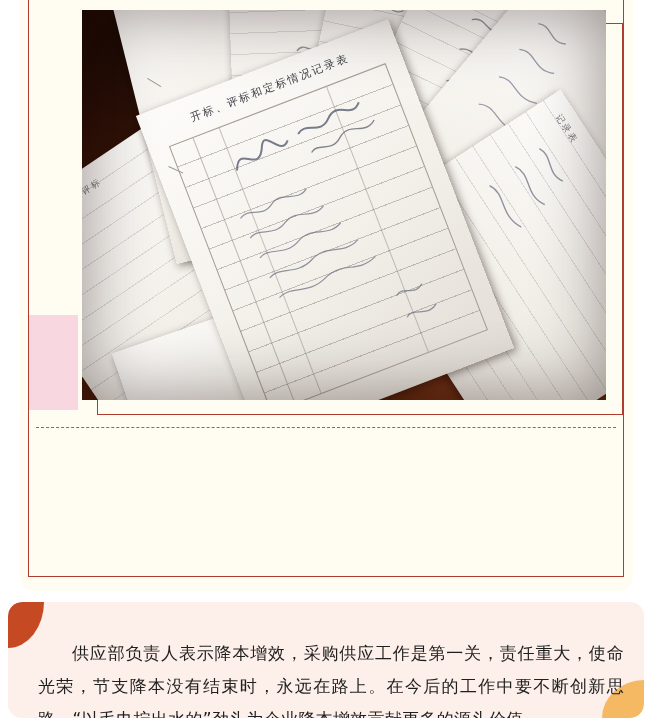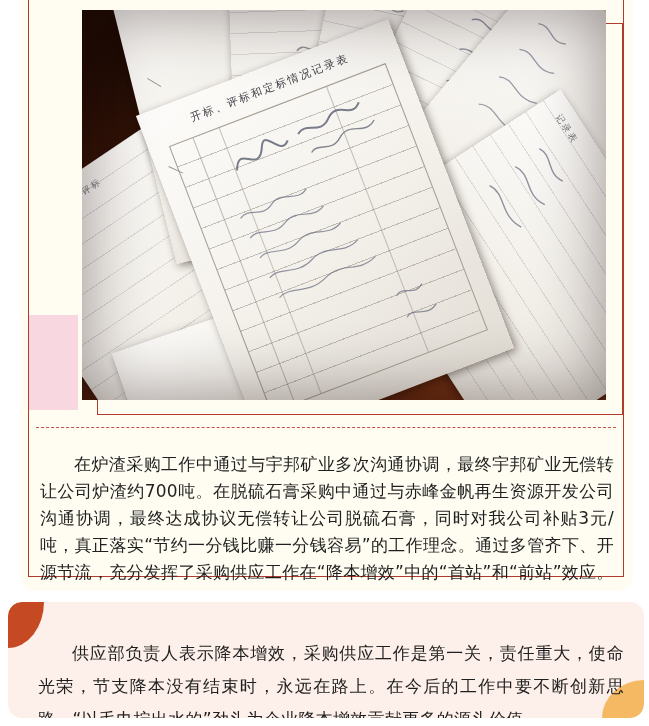--- a/index.html
+++ b/index.html
@@ -126,21 +126,20 @@
         <svg class="scrib" style="left:150px;top:210px;" width="70" height="60" viewBox="0 0 70 60">
           <path d="M8 10 C18 2,24 18,36 8 M10 34 C20 26,28 42,42 32" fill="none" stroke="#6e7284" stroke-width="1.3"></path>
         </svg>
       </div>
       <div class="tick" style="left:10px;top:64px;transform:rotate(45deg);"></div>
     </div>
   </div>
 
   <div class="dashed-sep"></div>
 
-  <p class="para1">在炉渣采购工作中通过与宇邦矿业多次沟通协调，最终宇邦矿业无偿转让公司炉渣约700吨。在脱硫石膏采购中通过与赤峰金帆再生资源开发公司沟通协调，最终达成协议无偿转让公司脱硫石膏，同时对我公司补贴3元/吨，真正落实“节约一分钱比赚一分钱容易”的工作理念。通过多管齐下、开源节流，充分发挥了采购供应工作在“降本增效”中的“首站”和“前站”效应。</p>
 
   <div class="block2">
     <div class="corner-tl"></div>
     <div class="corner-br"></div>
     <p class="para2">供应部负责人表示降本增效，采购供应工作是第一关，责任重大，使命光荣，节支降本没有结束时，永远在路上。在今后的工作中要不断创新思路，“以毛巾拧出水的”劲头为企业降本增效贡献更多的源头价值。</p>
   </div>
 
 </div>
 
 </body></html>

